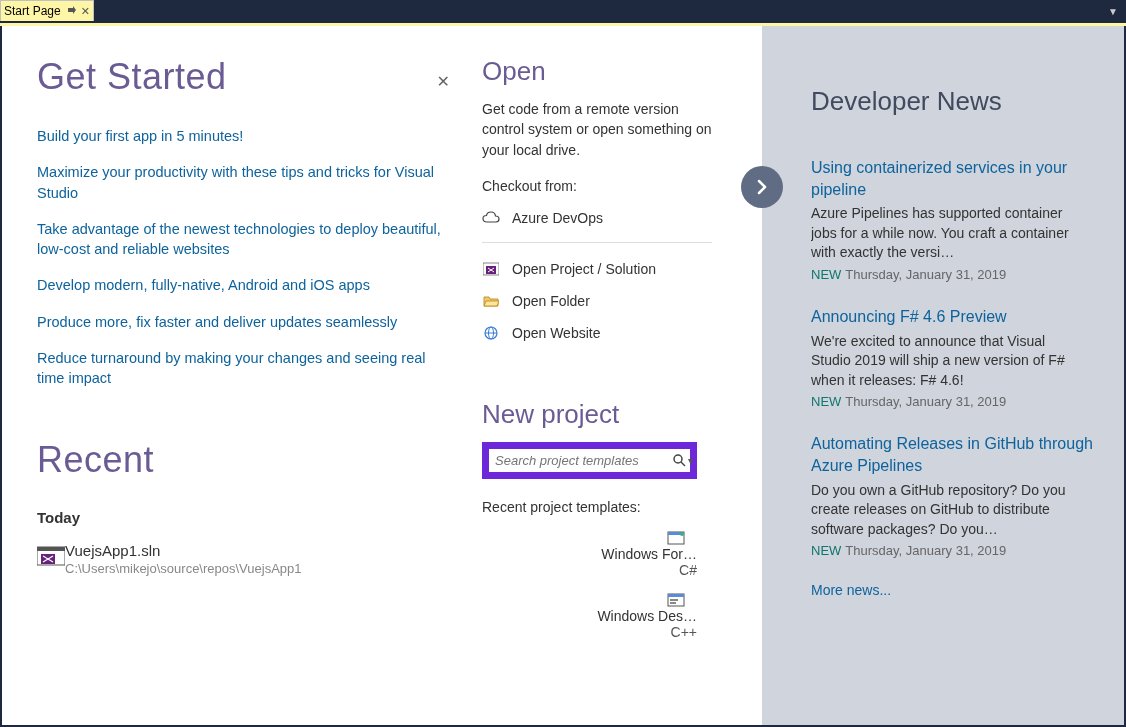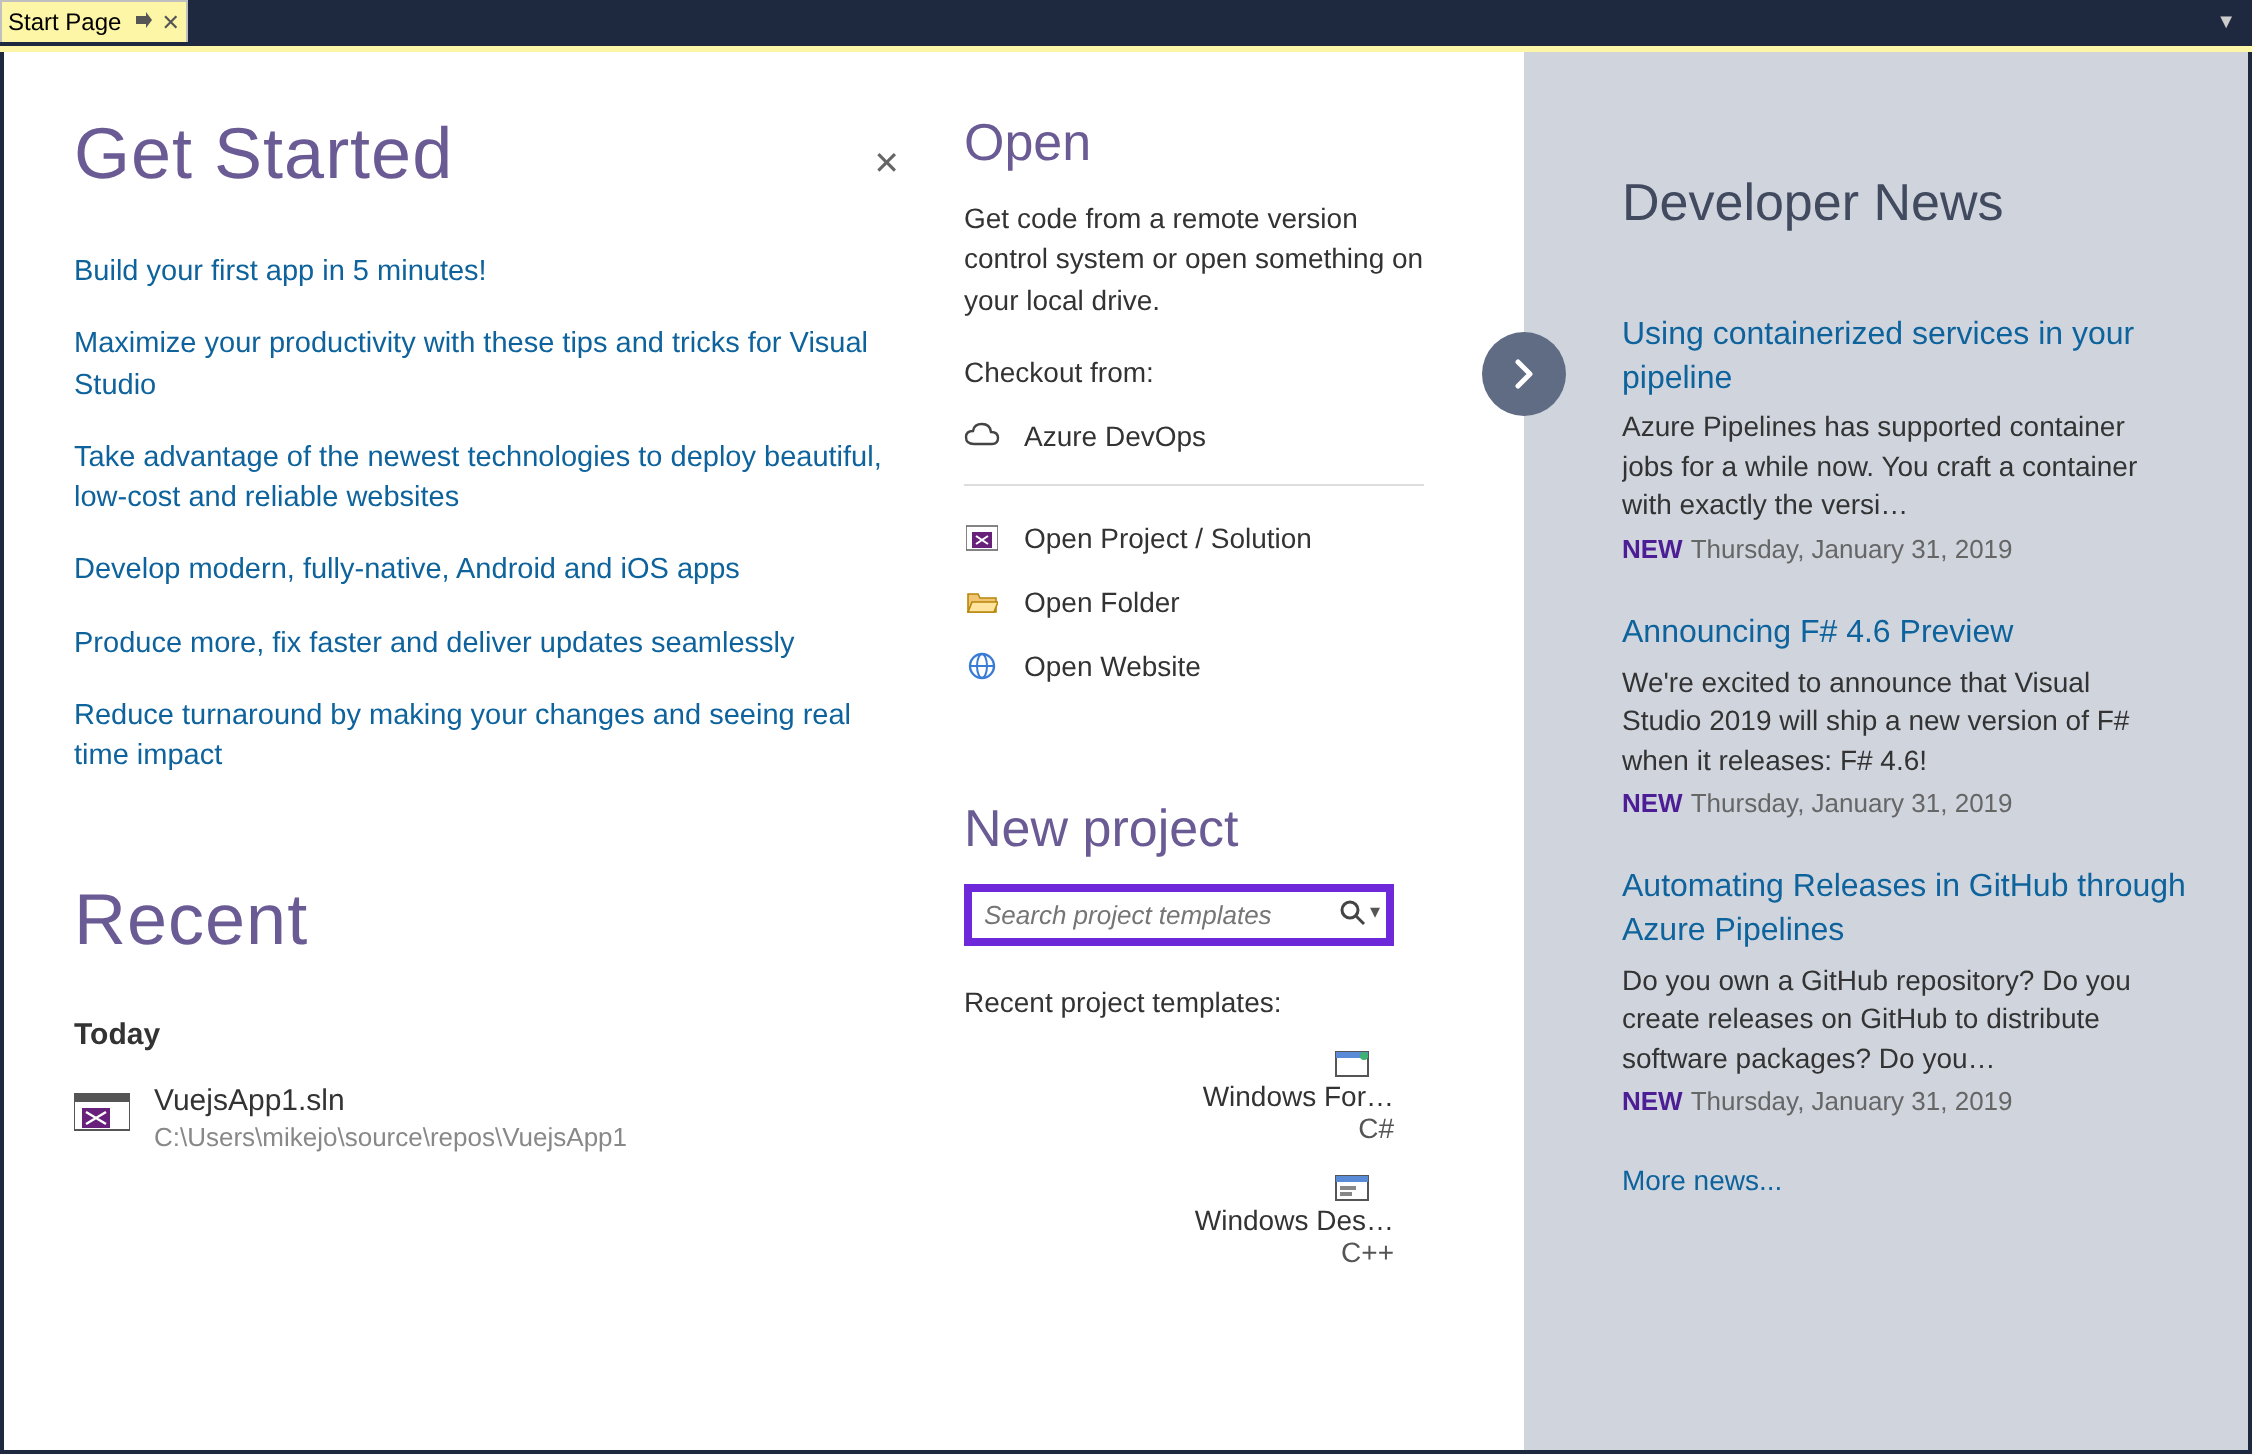--- a/index.html
+++ b/index.html
@@ -86,21 +86,21 @@
     .link-list li {
       color: #0e639c;
       font-size: 14.5px;
       margin-bottom: 16px;
       line-height: 1.4;
       cursor: pointer;
       max-width: 410px;
     }
     .recent-section { margin-top: 50px; }
     .today-label { font-size: 15px; color: #333; margin-bottom: 16px; margin-top: 12px; font-weight: bold;}
-    .recent-item { display: flex; gap: 12px; align-items: flex-start; }
+    .recent-item { display: flex; align-items: flex-start; }
     .recent-icon {
       width: 28px; height: 22px;
       margin-top: 3px;
       flex-shrink: 0;
     }
     .recent-name { font-size: 15px; color: #333; }
     .recent-path { font-size: 13px; color: #888; margin-top: 2px; }
     .close-x {
       position: absolute;
       right: 290px;
@@ -137,24 +137,24 @@
       top: 140px;
       display: flex;
       align-items: center;
       justify-content: center;
       cursor: pointer;
       z-index: 10;
     }
     .circle-btn svg { width: 16px; height: 16px; }
     .new-project-section { margin-top: 50px; }
     .search-box {
-      border: 4px solid #6d28d9;
+      border: 7px solid #6d28d9;
       background: #fff;
       display: flex;
-      align-items: flex-start;
+      align-items: center;
       padding: 4px 6px;
       width: 215px;
       margin-bottom: 20px;
     }
     .search-box input {
       border: none;
       outline: none;
       font-size: 13px;
       flex: 1;
       color: #666;
@@ -193,21 +193,21 @@
     }
     .news-desc {
       font-size: 14px;
       color: #333;
       line-height: 1.4;
       margin-bottom: 4px;
       max-width: 270px;
       overflow: hidden;
     }
     .news-date { font-size: 13px; }
-    .news-new { color: #4c1d95; font-weight: 700; margin-right: 4px; }
+    .news-new { color: #0f766e; font-weight: 400; margin-right: 4px; }
     .news-date-text { color: #666; }
     .more-news { color: #0e639c; font-size: 14px; cursor: pointer; margin-top: 8px; }
   </style>
 </head>
 <body>
 
 <div class="top-bar">
   <div class="tab">
     <span>Start Page</span>
     <span class="tab-icons">

